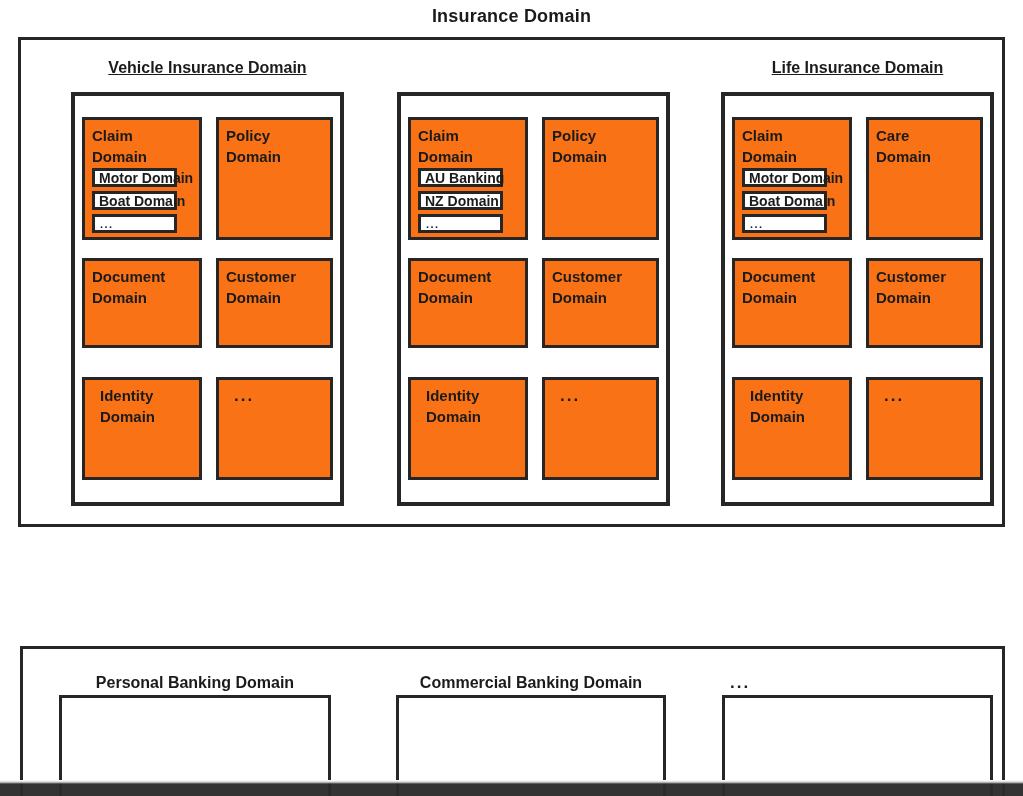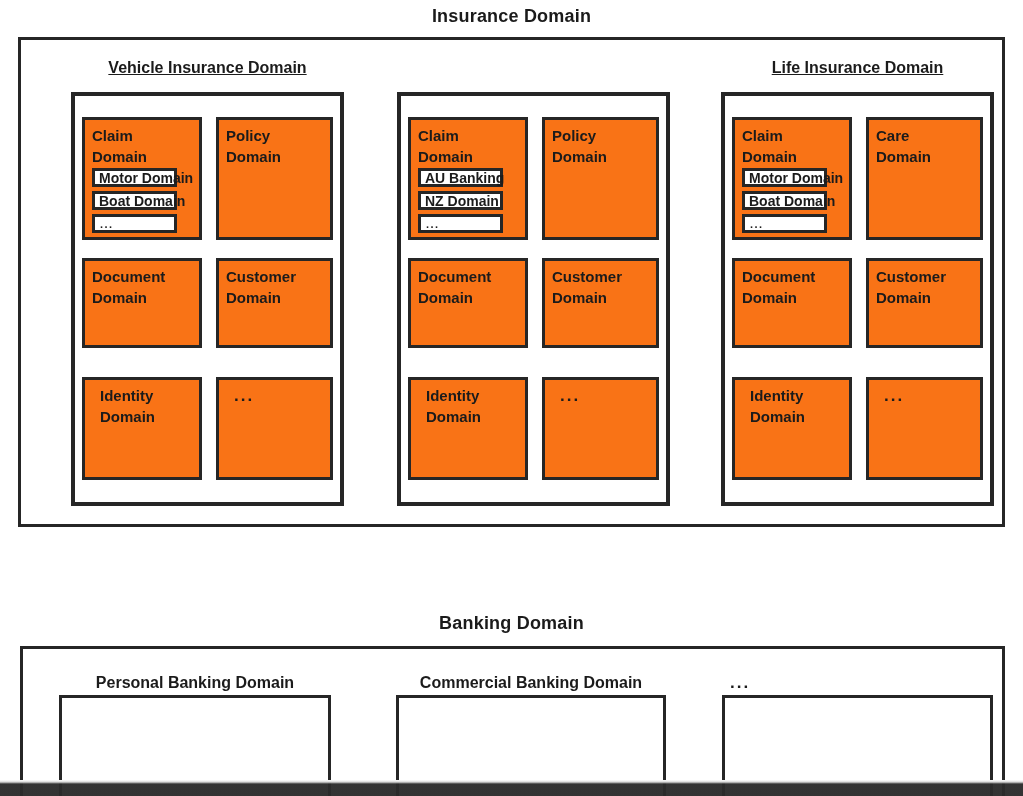--- a/index.html
+++ b/index.html
@@ -164,21 +164,20 @@
       <div class="cell-label">Customer Domain</div>
     </div>
     <div class="cell c-r3 c-col1">
       <div class="cell-label">Identity Domain</div>
     </div>
     <div class="cell c-r3 c-col2">
       <div class="cell-label dots">...</div>
     </div>
   </div>
 
-  <div class="section-title banking">Banking Domain</div>
   <div class="outer-box banking"></div>
 
   <div class="bank-title bt0">Personal Banking Domain</div>
   <div class="bank-title bt1">Commercial Banking Domain</div>
   <div class="bank-title bt2">...</div>
 
   <div class="bank-box bb0"></div>
   <div class="bank-box bb1"></div>
   <div class="bank-box bb2"></div>
 

